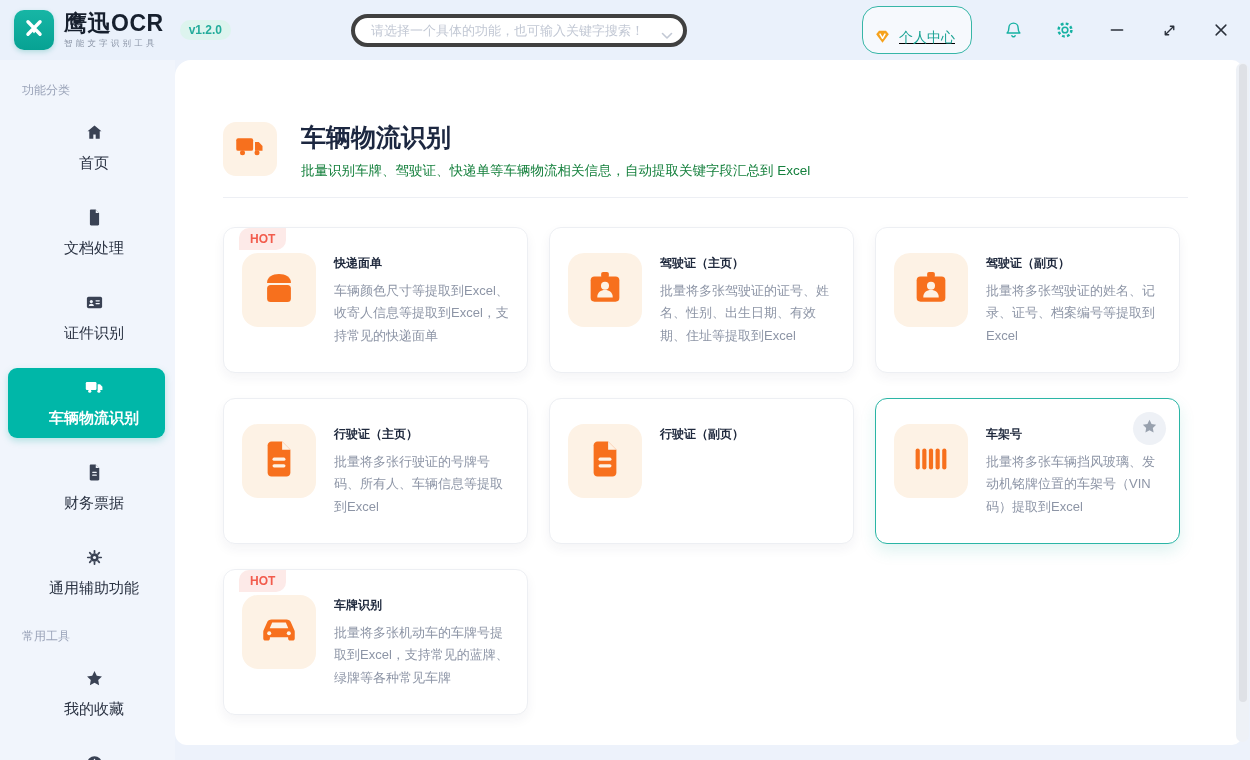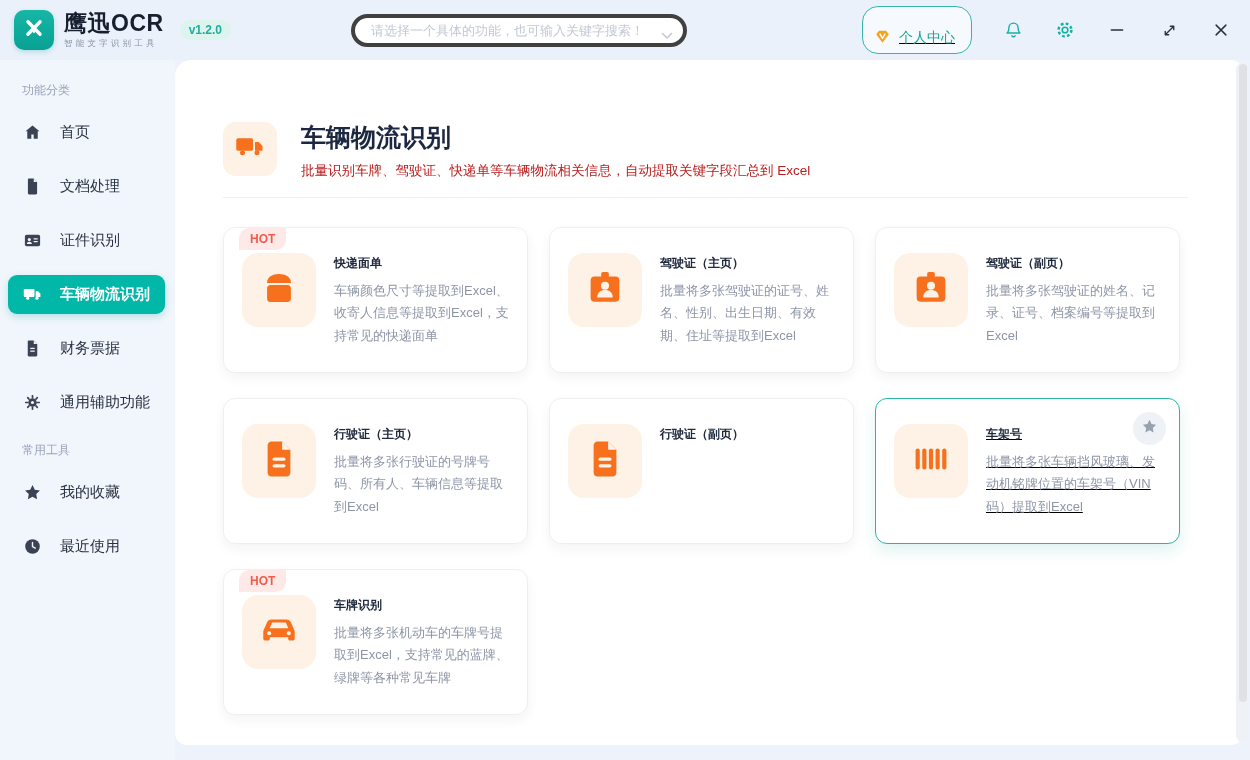--- a/index.html
+++ b/index.html
@@ -32,45 +32,45 @@
   .user-pill span{font-size:14px;color:#1ba394;}
   .tb-icon{width:22px;height:22px;display:flex;align-items:center;justify-content:center;cursor:pointer;}
   .win-ctl{width:22px;height:22px;display:flex;align-items:center;justify-content:center;cursor:pointer;}
 
   
   .app-body{flex:1;display:flex;min-height:0;}
 
   
   .sidebar{width:175px;flex:0 0 175px;background:#f1f5fc;padding-top:2px;}
   .side-label{font-size:12px;color:#9aa3b8;margin:20px 0 14px 22px;}
-  .side-item{display:flex;align-items:center;gap:18px;margin:0 10px 15px 8px;padding:10px 0 10px 15px;
-    border-radius:9px;cursor:pointer;}
+  .side-item{display:flex;align-items:center;gap:12px;margin:0 10px 15px 8px;padding:10px 0 10px 15px;
+    border-radius:9px;cursor:pointer;flex-direction:column;}
   .side-item .lbl{font-size:15px;color:#2a3242;}
   .side-item.sel{background:#00b7a8;box-shadow:0 3px 7px rgba(0,170,155,.25);}
   .side-item.sel .lbl{color:#ffffff;font-weight:bold;}
   .side-ic{width:19px;height:19px;flex:0 0 19px;}
 
   
   .content-wrap{flex:1;position:relative;min-width:0;}
   .panel{position:absolute;left:0;top:0;right:8px;bottom:15px;background:#ffffff;
     border-radius:16px 10px 10px 12px;padding:38px 54px 0 48px;overflow:hidden;}
   .scrollbar{position:absolute;right:1px;top:3px;bottom:18px;width:13px;border-radius:7px;background:#eef1f6;}
   .scroll-thumb{position:absolute;left:2.5px;top:1px;width:8px;height:94%;border-radius:4px;background:#dfe1e6;}
 
   .page-header{margin-top:24px;display:flex;align-items:flex-start;gap:24px;}
   .ph-icon{width:54px;height:54px;border-radius:13px;background:#fdf2e5;display:flex;align-items:center;justify-content:center;flex:0 0 54px;}
   .ph-title{font-size:25px;font-weight:bold;color:#1c2740;line-height:1.2;}
-  .ph-sub{font-size:13.5px;color:#b91c1c;margin-top:10px;}
+  .ph-sub{font-size:13.5px;color:#15803d;margin-top:10px;}
   .hr{height:1px;background:#edeff4;margin:17px 0 29px;}
 
   .cards{display:grid;grid-template-columns:repeat(3,305px);gap:25px 21px;}
   .card{position:relative;box-sizing:border-box;height:146px;background:#fff;border:1px solid #edeff3;
     border-radius:12px;box-shadow:0 5px 12px rgba(30,40,70,.05);padding:25px 16px 0 18px;
     display:flex;gap:18px;cursor:pointer;}
-  .card.hl{border:1.5px solid #2ab5a5;box-shadow:0 7px 16px rgba(0,165,150,.13);text-decoration:underline;}
+  .card.hl{border:1.5px solid #2ab5a5;box-shadow:0 7px 16px rgba(0,165,150,.13);}
   .card-icon{width:74px;height:74px;flex:0 0 74px;border-radius:16px;background:#fdf2e5;
     display:flex;align-items:center;justify-content:center;}
   .card-title{font-size:12px;font-weight:bold;color:#202a3e;margin-top:2px;}
   .card-desc{font-size:13px;color:#8d95a6;line-height:1.72;margin-top:8px;}
   .hot-badge{position:absolute;left:15px;top:0;background:#fdeae8;color:#f25b4c;font-size:12px;font-weight:bold;
     padding:4px 11px;border-radius:10px 0 10px 0;}
   .fav-btn{position:absolute;right:13px;top:13px;width:33px;height:33px;border-radius:50%;background:#eef1f6;
     display:flex;align-items:center;justify-content:center;cursor:pointer;}
 </style>
 </head>

